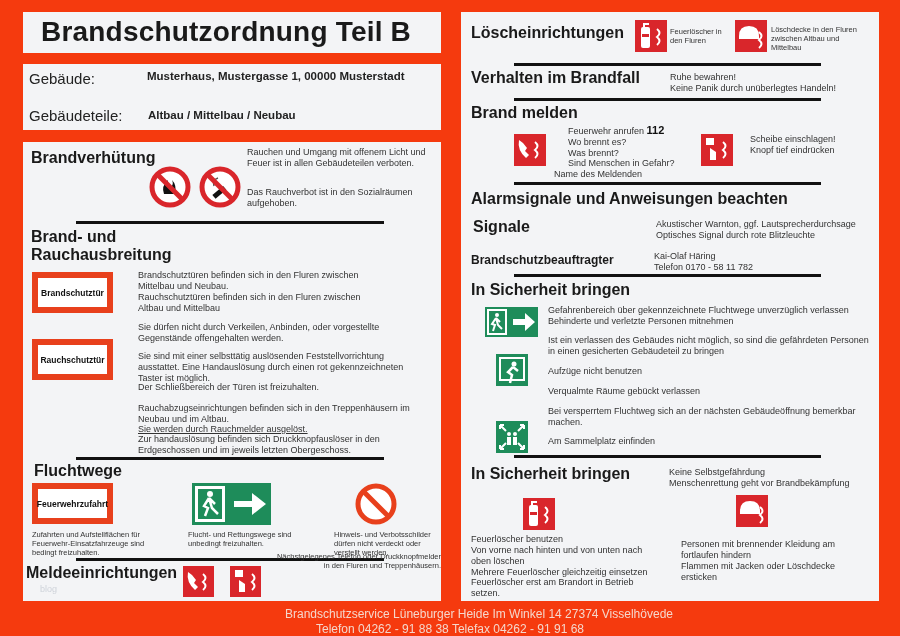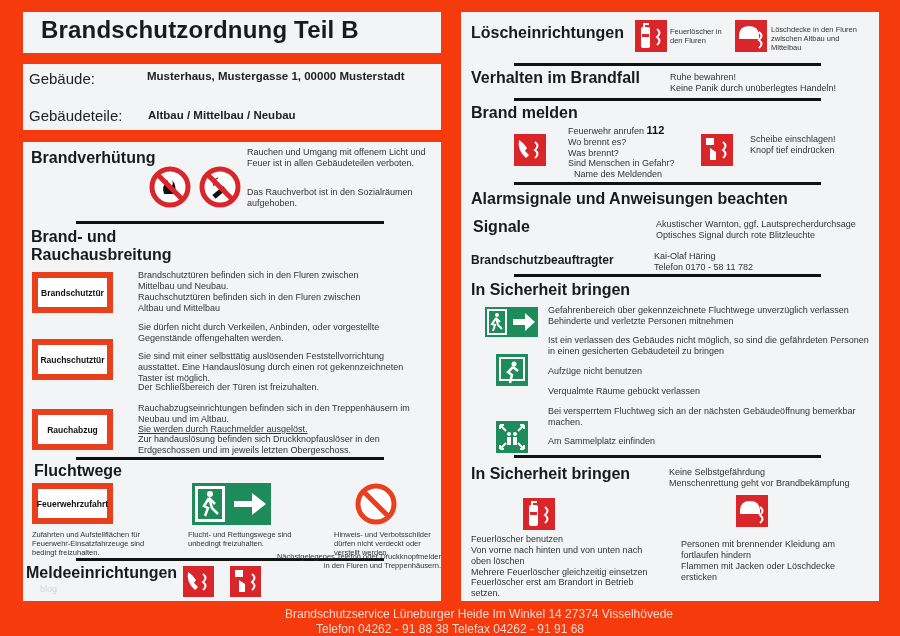--- a/index.html
+++ b/index.html
@@ -1,19 +1,19 @@
 <!DOCTYPE html>
 <html><head>
 <meta charset="utf-8">
 <style>
   html,body{margin:0;padding:0;}
   body{width:900px;height:636px;background:#f53a0e;position:relative;overflow:hidden;font-family:"Liberation Sans",sans-serif;color:#222;}
   .panel{position:absolute;background:#f3f4f6;}
   .abs{position:absolute;}
-  .h-title{font-weight:bold;font-size:24px;color:#1a1a1a;letter-spacing:0.2px;}
+  .h-title{font-weight:bold;font-size:28px;color:#1a1a1a;letter-spacing:0.2px;}
   .h1{font-weight:bold;font-size:16px;color:#1a1a1a;}
   .txt{font-size:9px;line-height:11px;color:#333;}
   .txt-s{font-size:7.5px;line-height:9px;color:#333;}
   .rule{position:absolute;height:3px;background:#111;}
   .sign-box{position:absolute;border:6px solid #e8401c;background:#fff;box-sizing:border-box;display:flex;align-items:center;justify-content:center;font-weight:bold;font-size:8.5px;color:#111;}
   .red-sign{position:absolute;background:#d9262b;}
   .green-sign{position:absolute;background:#1e8c5a;}
   .footer{position:absolute;left:0;width:900px;text-align:center;color:#f5d7cc;font-size:12px;}
 </style>
 </head>
@@ -50,21 +50,20 @@
   </div>
   <div class="abs txt" style="left:224px;top:5px;width:186px;">Rauchen und Umgang mit offenem Licht und Feuer ist in allen Gebäudeteilen verboten.</div>
   <div class="abs txt" style="left:224px;top:45px;width:186px;">Das Rauchverbot ist in den Sozialräumen aufgehoben.</div>
   <div class="rule" style="left:53px;top:79px;width:308px;"></div>
 
   <div class="abs h1" style="left:8px;top:86px;">Brand- und</div>
   <div class="abs h1" style="left:8px;top:104px;">Rauchausbreitung</div>
 
   <div class="sign-box" style="left:9px;top:130px;width:81px;height:41px;">Brandschutztür</div>
   <div class="sign-box" style="left:9px;top:197px;width:81px;height:41px;">Rauchschutztür</div>
-  <div class="sign-box" style="left:9px;top:267px;width:81px;height:41px;">Rauchabzug</div>
 
   <div class="abs txt" style="left:115px;top:128px;width:240px;">Brandschutztüren befinden sich in den Fluren zwischen Mittelbau und Neubau.</div>
   <div class="abs txt" style="left:115px;top:150px;width:240px;">Rauchschutztüren befinden sich in den Fluren zwischen Altbau und Mittelbau</div>
   <div class="abs txt" style="left:115px;top:180px;width:260px;">Sie dürfen nicht durch Verkeilen, Anbinden, oder vorgestellte Gegenstände offengehalten werden.</div>
   <div class="abs txt" style="left:115px;top:209px;width:280px;">Sie sind mit einer selbsttätig auslösenden Feststellvorrichtung ausstattet. Eine Handauslösung durch einen rot gekennzeichneten Taster ist möglich.</div>
   <div class="abs txt" style="left:115px;top:240px;width:280px;">Der Schließbereich der Türen ist freizuhalten.</div>
   <div class="abs txt" style="left:115px;top:261px;width:285px;">Rauchabzugseinrichtungen befinden sich in den Treppenhäusern im Neubau und im Altbau.</div>
   <div class="abs txt" style="left:115px;top:282px;width:280px;text-decoration:underline;">Sie werden durch Rauchmelder ausgelöst.</div>
   <div class="abs txt" style="left:115px;top:292px;width:260px;">Zur handauslösung befinden sich Druckknopfauslöser in den Erdgeschossen und im jeweils letzten Obergeschoss.</div>
   <div class="rule" style="left:53px;top:315px;width:308px;"></div>
@@ -143,21 +142,21 @@
         <path d="M21 8 q5 4 0 8 q5 4 0 8" stroke="#fff" stroke-width="2" fill="none"></path>
       </svg>
   </div>
   <div class="abs txt" style="left:107px;top:113px;">
     <span>Feuerwehr anrufen</span>
     <span style="font-weight:bold;font-size:11px;color:#111;">112</span>
   </div>
   <div class="abs txt" style="left:107px;top:125px;">Wo brennt es?</div>
   <div class="abs txt" style="left:107px;top:136px;">Was brennt?</div>
   <div class="abs txt" style="left:107px;top:146px;">Sind Menschen in Gefahr?</div>
-  <div class="abs txt" style="left:113px;top:157px;">Name des Meldenden</div>
+  <div class="abs txt" style="left:93px;top:157px;">Name des Meldenden</div>
   <div class="red-sign" style="left:240px;top:122px;width:32px;height:32px;">
     <svg width="32" height="32" viewBox="0 0 32 32">
         <rect x="5" y="4" width="8" height="7" fill="#fff"></rect>
         <path d="M9 14 v12 h6 v-8 z" fill="#fff"></path>
         <path d="M22 8 q5 4 0 8 q5 4 0 8" stroke="#fff" stroke-width="2" fill="none"></path>
       </svg>
   </div>
   <div class="abs txt" style="left:289px;top:122px;">Scheibe einschlagen!</div>
   <div class="abs txt" style="left:289px;top:133px;">Knopf tief eindrücken</div>
   <div class="rule" style="left:53px;top:170px;width:307px;"></div>

